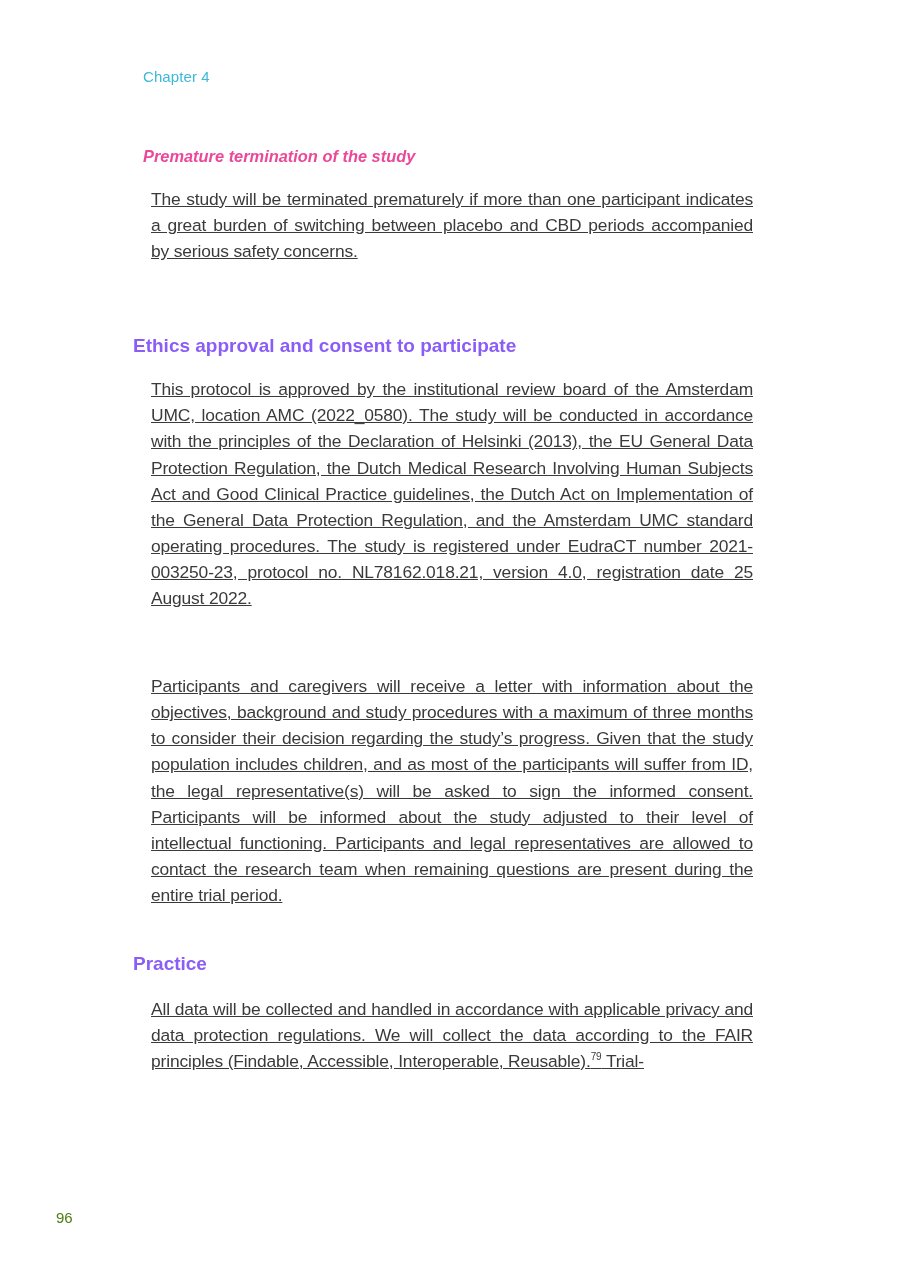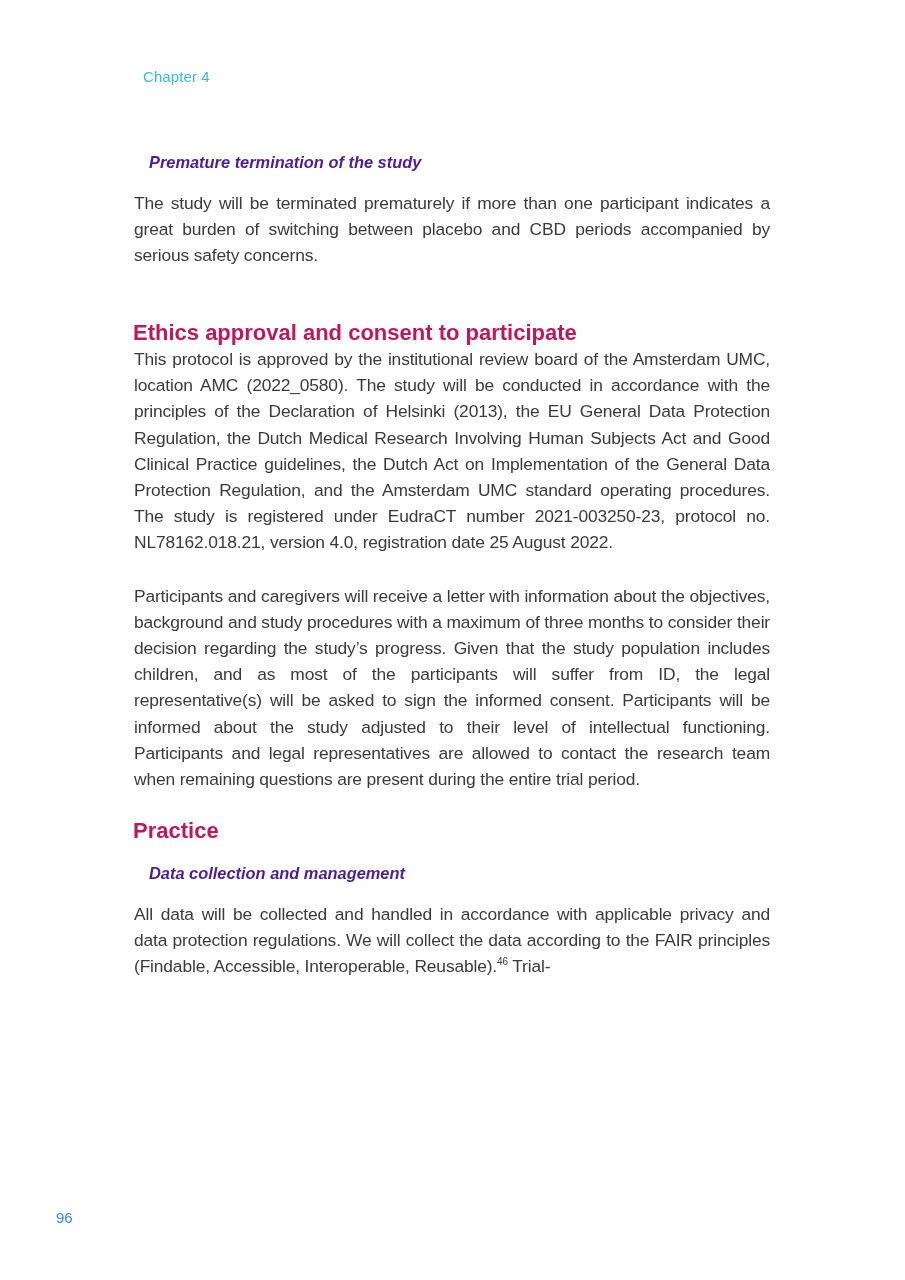--- a/index.html
+++ b/index.html
@@ -28,50 +28,51 @@
       left: 133px;
       top: 134px;
       width: 638px;
       color: #3a3a3a;
       font-size: 17.4px;
       line-height: 26.1px;
     }
     .subhead-italic {
       font-style: italic;
       font-weight: bold;
-      color: #4c1d95;
+      color: #ec4899;
       font-size: 16.4px;
       line-height: 24px;
-      margin: 16px;
+      margin: 10px;
     }
     .subhead-bold {
       font-weight: bold;
-      color: #be185d;
-      font-size: 22px;
+      color: #8b5cf6;
+      font-size: 19px;
       line-height: 24px;
       margin: 0;
     }
     .para {
-      margin: 1px;
+      margin: 18px;
       text-align: justify;
       letter-spacing: -0.15px;
+      text-decoration: underline;
     }
     .gap-lg { height: 26px; }
     .gap-sm { height: 2px; }
     .sup {
       font-size: 10px;
       vertical-align: super;
       line-height: 0;
     }
     .page-number {
       position: absolute;
       left: 56px;
       top: 1209px;
       font-size: 15px;
-      color: #3b82f6;
+      color: #4d7c0f;
     }
   </style>
 </head>
 <body>
 
 <div class="running-head">Chapter 4</div>
 
 <div class="content">
 
   <section>
@@ -91,19 +92,18 @@
     <p class="para">This protocol is approved by the institutional review board of the Amsterdam UMC, location AMC (2022_0580). The study will be conducted in accordance with the principles of the Declaration of Helsinki (2013), the EU General Data Protection Regulation, the Dutch Medical Research Involving Human Subjects Act and Good Clinical Practice guidelines, the Dutch Act on Implementation of the General Data Protection Regulation, and the Amsterdam UMC standard operating procedures. The study is registered under EudraCT number 2021-003250-23, protocol no. NL78162.018.21, version 4.0, registration date 25 August 2022.</p>
     <div class="gap-lg"></div>
     <p class="para">Participants and caregivers will receive a letter with information about the objectives, background and study procedures with a maximum of three months to consider their decision regarding the study’s progress. Given that the study population includes children, and as most of the participants will suffer from ID, the legal representative(s) will be asked to sign the informed consent. Participants will be informed about the study adjusted to their level of intellectual functioning. Participants and legal representatives are allowed to contact the research team when remaining questions are present during the entire trial period.</p>
   </section>
 
   <div class="gap-lg"></div>
 
   <section>
     <h2 class="subhead-bold">Practice</h2>
     <div class="gap-sm"></div>
-    <h3 class="subhead-italic">Data collection and management</h3>
-    <p class="para"><span>All data will be collected and handled in accordance with applicable privacy and data protection regulations. We will collect the data according to the FAIR principles (Findable, Accessible, Interoperable, Reusable).</span><span class="sup">46</span><span> Trial-</span></p>
+    <p class="para"><span>All data will be collected and handled in accordance with applicable privacy and data protection regulations. We will collect the data according to the FAIR principles (Findable, Accessible, Interoperable, Reusable).</span><span class="sup">79</span><span> Trial-</span></p>
   </section>
 
 </div>
 
 <div class="page-number">96</div>
 
 </body></html>

